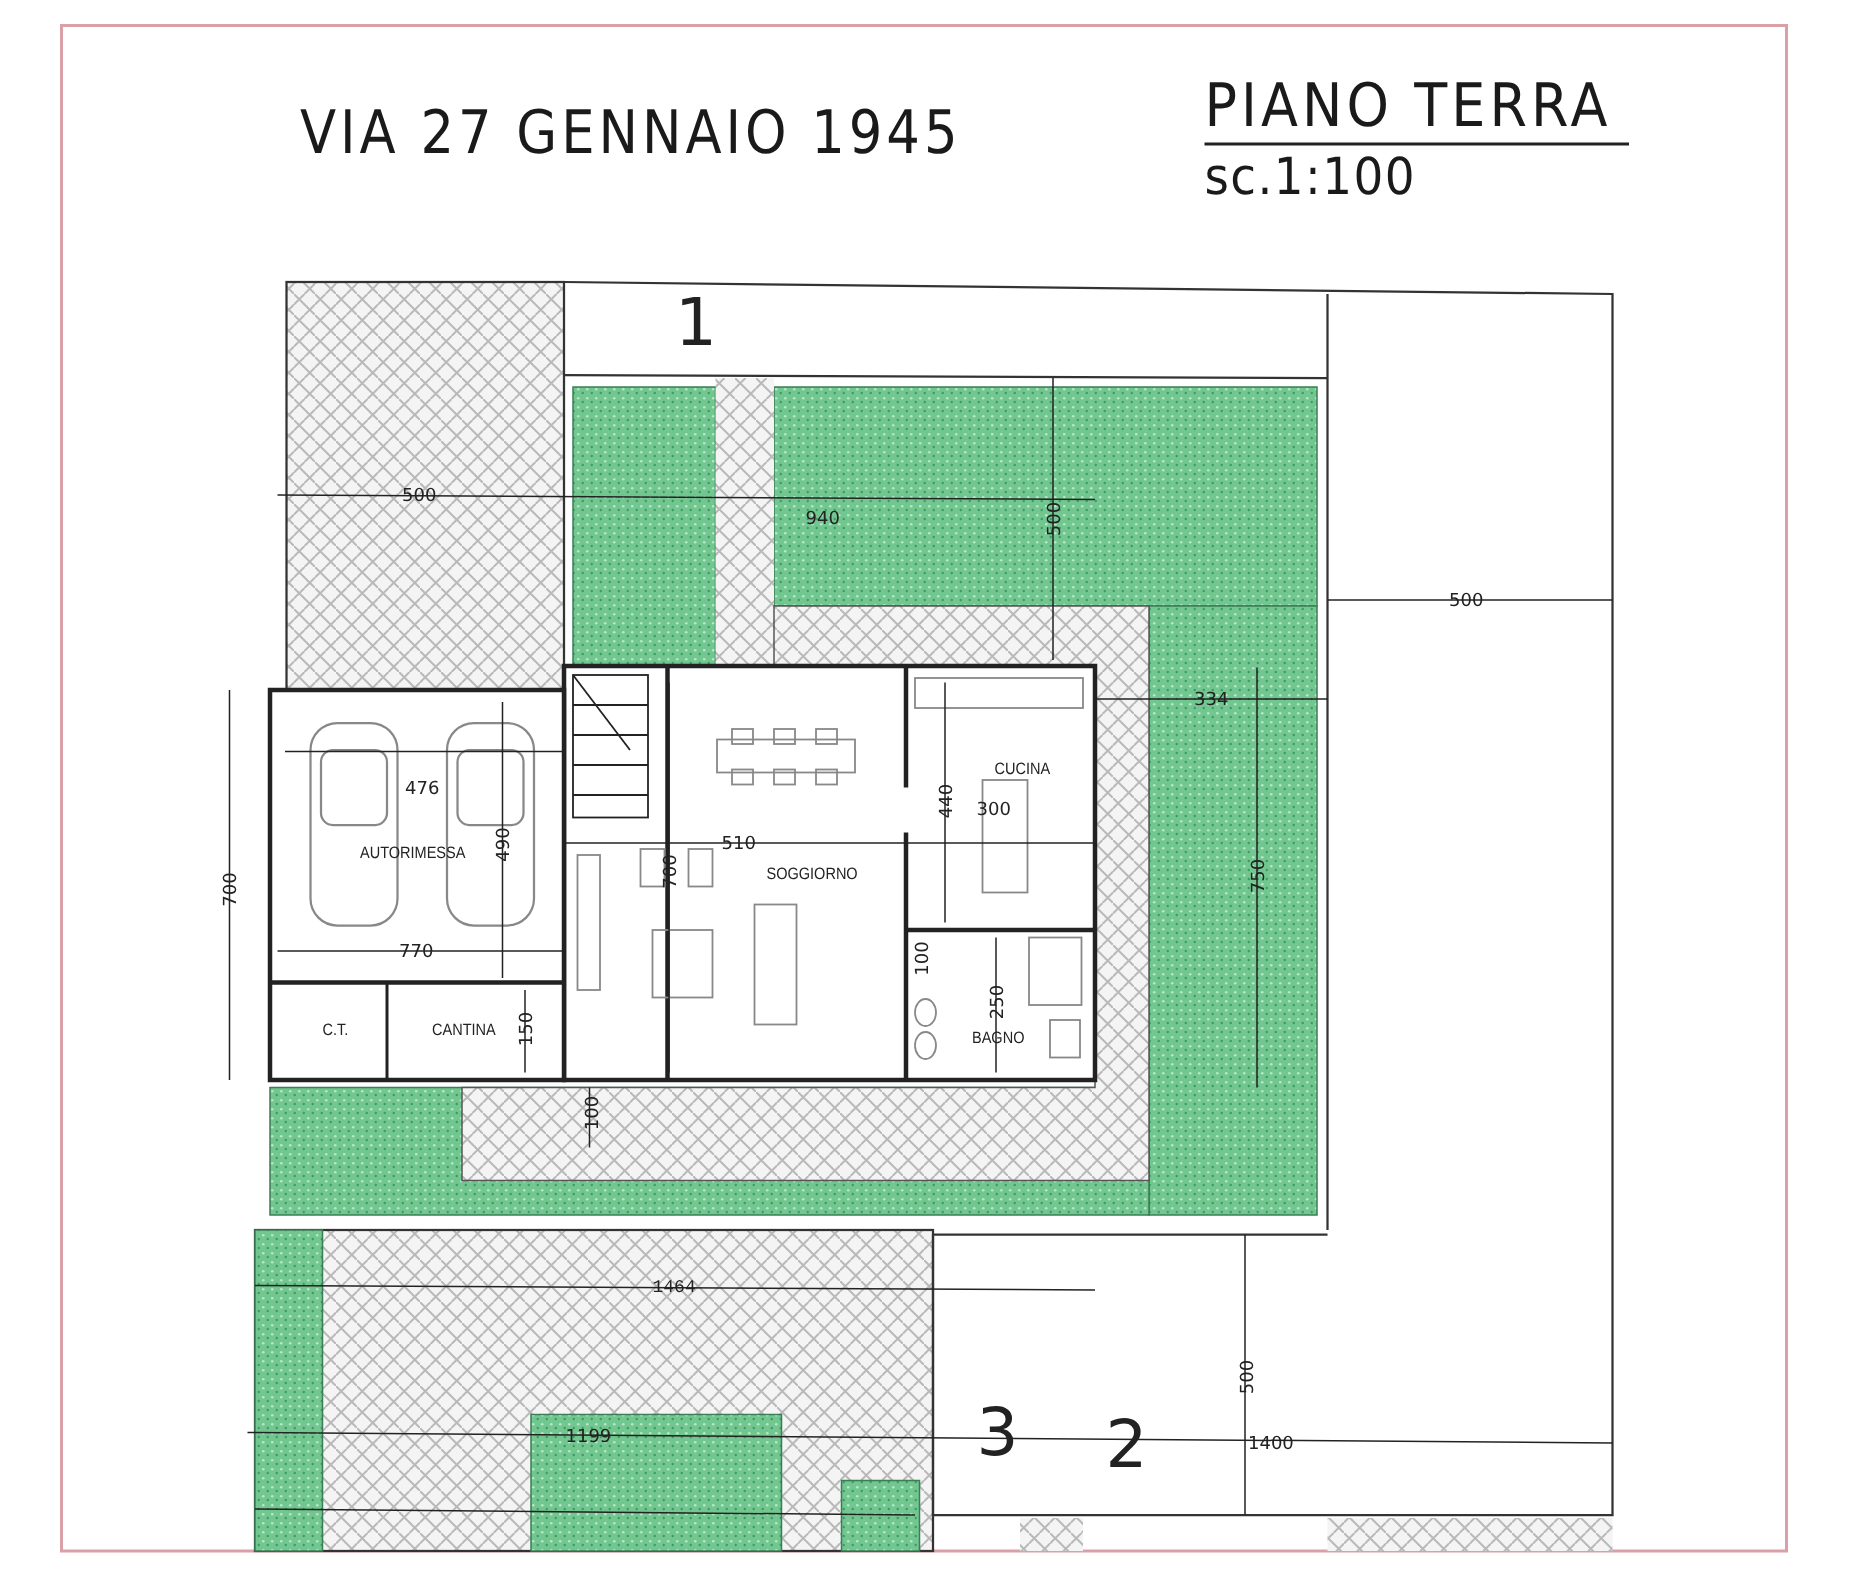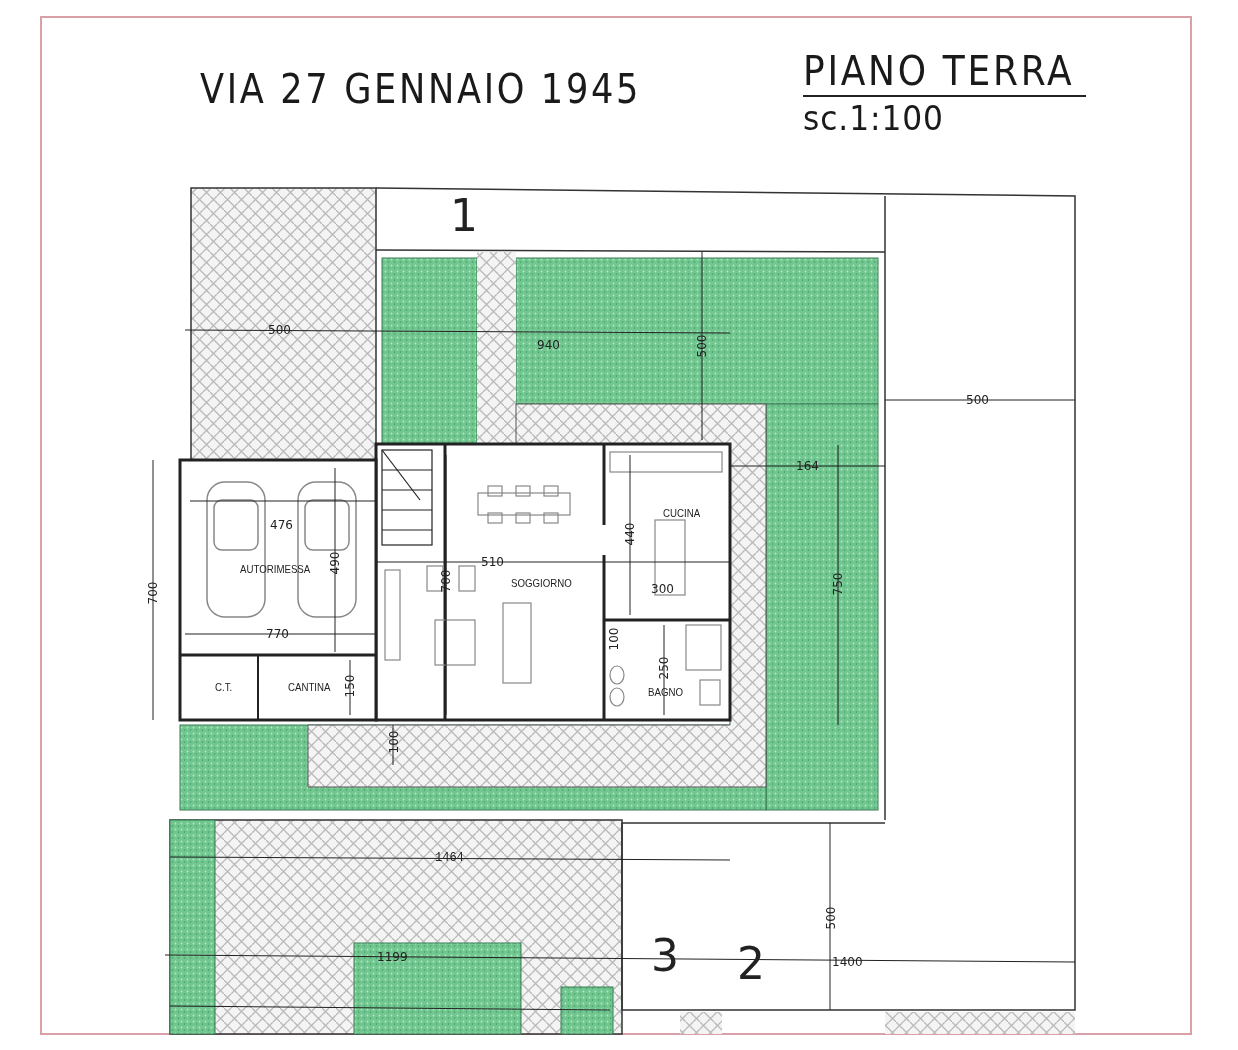--- a/index.html
+++ b/index.html
@@ -141,31 +141,31 @@
 <div class="lbl" style="left:288px;top:681px;">CANTINA</div>
 <div class="lbl" style="left:511px;top:577px;">SOGGIORNO</div>
 <div class="lbl" style="left:663px;top:507px;">CUCINA</div>
 <div class="lbl" style="left:648px;top:686px;">BAGNO</div>
 
 
 <div class="dim" style="left:268px;top:323px;">500</div>
 <div class="dim" style="left:537px;top:326px;margin-top:12px;">940</div>
 <div class="dim v" style="left:691px;top:339px;">500</div>
 <div class="dim" style="left:966px;top:393px;">500</div>
-<div class="dim" style="left:796px;top:459px;">164</div>
+<div class="dim" style="left:796px;top:459px;">334</div>
 <div class="dim v" style="left:827px;top:577px;">750</div>
 <div class="dim" style="left:270px;top:494px;margin-top:24px;">476</div>
 <div class="dim v" style="left:324px;top:556px;">490</div>
 <div class="dim" style="left:266px;top:627px;">770</div>
 <div class="dim v" style="left:142px;top:586px;">700</div>
 <div class="dim v" style="left:339px;top:679px;">150</div>
 <div class="dim" style="left:481px;top:555px;">510</div>
 <div class="dim v" style="left:435px;top:574px;">700</div>
 <div class="dim v" style="left:619px;top:527px;">440</div>
-<div class="dim" style="left:651px;top:582px;">300</div>
+<div class="dim" style="left:651px;top:532px;">300</div>
 <div class="dim v" style="left:603px;top:632px;">100</div>
 <div class="dim v" style="left:653px;top:661px;">250</div>
 <div class="dim v" style="left:383px;top:735px;">100</div>
 <div class="dim" style="left:435px;top:851px;font-family:Liberation Mono, monospace;">1464</div>
 <div class="dim" style="left:377px;top:950px;">1199</div>
 <div class="dim v" style="left:820px;top:911px;">500</div>
 <div class="dim" style="left:832px;top:955px;">1400</div>
 
 
 <div class="num" style="left:450px;top:190px;">1</div>

